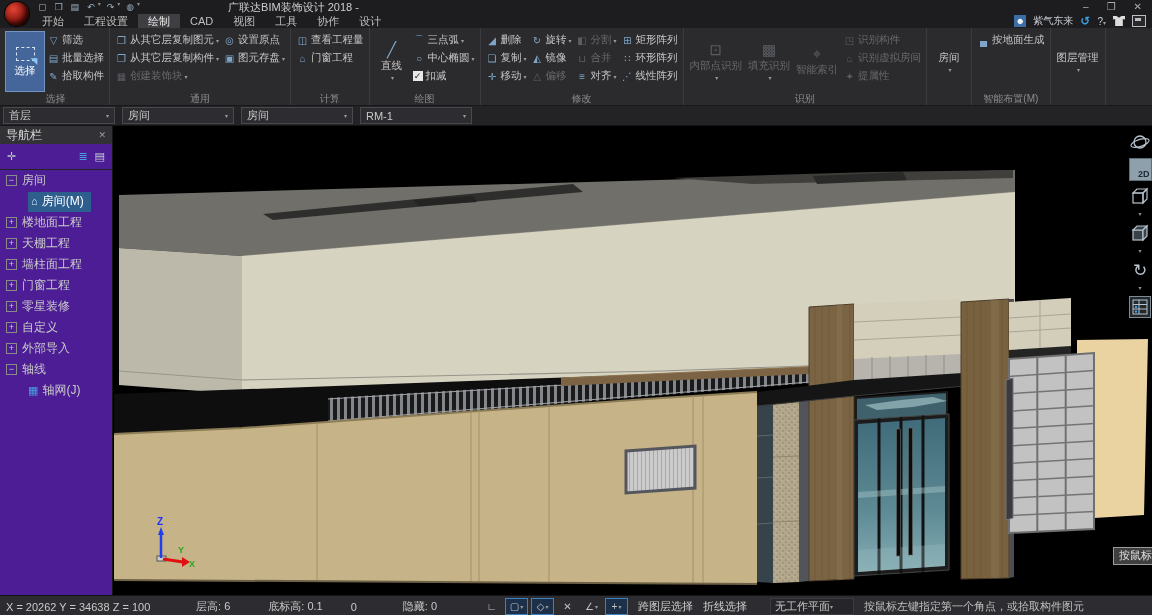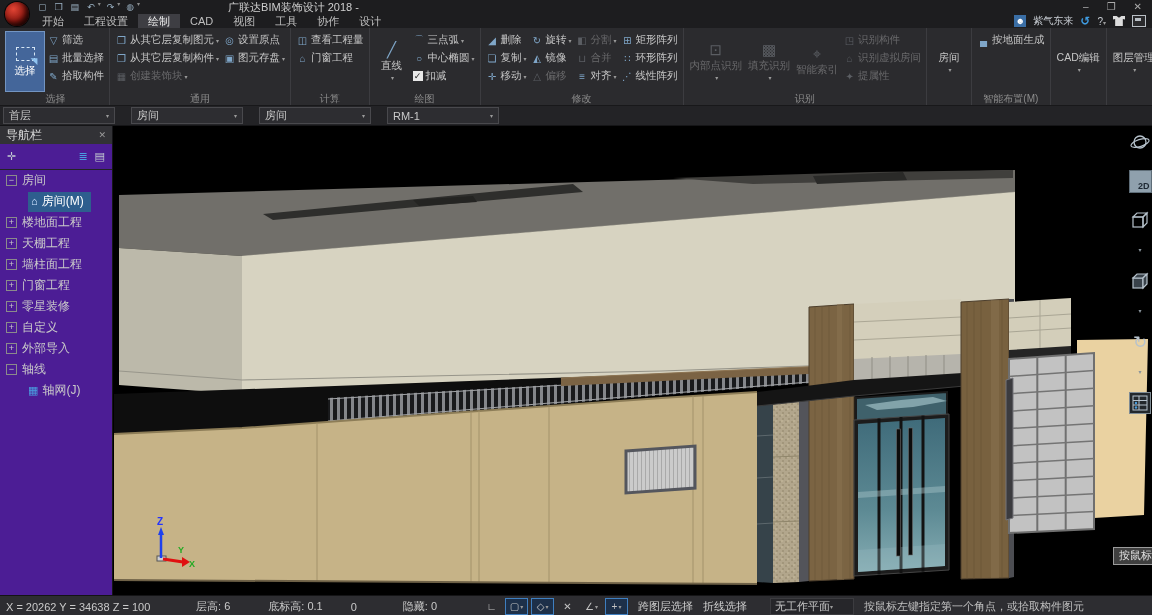--- a/index.html
+++ b/index.html
@@ -36,40 +36,40 @@
   .rib-small .arr,.rib-big .arr{font-size:6px;color:#9a9a9a;margin-left:2px}
   .rib-small.disabled,.rib-big.disabled{color:#69696b}
   .rib-small.disabled .ric,.rib-big.disabled .ric{color:#5b5e63}
   .rib-big{display:flex;flex-direction:column;align-items:center;justify-content:center;min-width:32px;padding:1px 3px;font-size:10.5px;color:#c6c6c6;gap:1px;white-space:nowrap}
   .rib-big .ric{font-size:15px;color:#7fa6c8;line-height:16px}
   .rib-big.selected{background:#44669a;border:1px solid #7395c2;color:#fff}
   .icon-select{width:17px;height:12px;border:1px dashed #d5e6f5;position:relative;margin:2px 0}
   .icon-select:after{content:"◥";position:absolute;right:-4px;bottom:-6px;color:#8fc3f0;font-size:9px}
   .cb{width:10px;height:10px;background:#e8e8e8;color:#222;font-size:9px;line-height:10px;text-align:center;margin-right:3px}
   
-  .selrow{height:19px;background:#232326;display:flex;align-items:center;padding-left:3px;gap:16px;border-bottom:1px solid #151517}
+  .selrow{height:19px;background:#232326;display:flex;align-items:center;padding-left:3px;gap:7px;border-bottom:1px solid #151517}
   .dd{width:100px;height:15px;background:#2d2d31;border:1px solid #49494d;color:#c9c9c9;font-size:11px;display:flex;align-items:center;padding:0 5px;justify-content:space-between}
   .dd .arr{font-size:6px;color:#9a9a9a}
   
   .main{position:relative;height:469px;display:flex}
   .sidebar{width:112px;background:#4c1d95;border-right:1px solid #151517;flex-shrink:0;overflow:hidden}
   .sb-header{height:18px;display:flex;justify-content:space-between;align-items:center;padding:0 6px;color:#d8d8d8;background:#323236;font-size:12px}
   .sb-close{color:#9a9a9a;font-size:9px}
   .sb-tools{height:25px;display:flex;align-items:center;padding:0 7px;border-bottom:1px solid #232325}
   .sb-tools .sp{margin-left:auto;display:flex;gap:7px}
   .sb-ic{font-size:11px;color:#c0c8d0}
   .sb-ic.blue{color:#4a9fe0}
   .trow{height:21px;display:flex;align-items:center;color:#c9c9c9;padding-left:6px;white-space:nowrap;font-size:12px}
   .exp{width:9px;height:9px;border:1px solid #8b8b8b;color:#c9c9c9;font-size:9px;line-height:8px;text-align:center;margin-right:5px;flex-shrink:0}
   .trow.child{padding-left:28px}
   .ti{margin-right:4px;font-size:11px}
   .selwrap{background:#2e5e8e;color:#fff;display:flex;align-items:center;padding:1px 7px 2px 3px}
   
   .viewport{position:relative;flex:1;background:#000;overflow:hidden}
-  .vtools{position:absolute;left:1014px;top:6px;width:26px;display:flex;flex-direction:column;align-items:center;gap:16px}
+  .vtools{position:absolute;left:1014px;top:6px;width:26px;display:flex;flex-direction:column;align-items:center;gap:4px}
   .vt{width:22px;height:22px;display:flex;align-items:center;justify-content:center;color:#b6c2cc}
   .vt2d{width:19px;height:19px;background:#8fa0ad;border:1px solid #5e6d78;color:#1d2833;font-size:9px;display:flex;align-items:flex-end;justify-content:flex-end;padding:1px;font-weight:bold}
   .vtsep{font-size:6px;color:#8a949c;line-height:7px}
   .vt.boxed{border:1px solid #7e8b94;background:#23282c;width:20px;height:20px}
   .vt-rot{font-size:17px;color:#b6c2cc}
   .tooltip{position:absolute;left:1000px;top:421px;height:16px;background:#3f3f3f;border:1px solid #9b9b9b;color:#e3e3e3;font-size:11px;line-height:15px;padding:0 5px;white-space:nowrap}
   
   .statusbar{height:21px;background:#2d2d31;display:flex;align-items:center;font-size:11px;color:#cacaca;border-top:1px solid #141416;white-space:nowrap}
   .st-coords{margin-left:6px;width:182px}
   .st-f1{margin-left:8px}.st-f2{margin-left:38px}.st-f3{margin-left:28px}.st-f4{margin-left:46px}
@@ -335,29 +335,20 @@
     <div class="rib-group">
       <div class="rib-body">
         <div class="rib-col">
           <div class="rib-small">
             <span class="ric">▄</span>
             <span>按地面生成</span>
           </div>
         </div>
       </div>
       <div class="rib-label">智能布置(M)</div>
-    </div>
-    <div class="rib-group">
-      <div class="rib-body">
-        <div class="rib-big">
-          <span>CAD编辑</span>
-          <span class="arr">▾</span>
-        </div>
-      </div>
-      <div class="rib-label"></div>
     </div>
     <div class="rib-group">
       <div class="rib-body">
         <div class="rib-big">
           <span>图层管理</span>
           <span class="arr">▾</span>
         </div>
       </div>
       <div class="rib-label"></div>
     </div>

